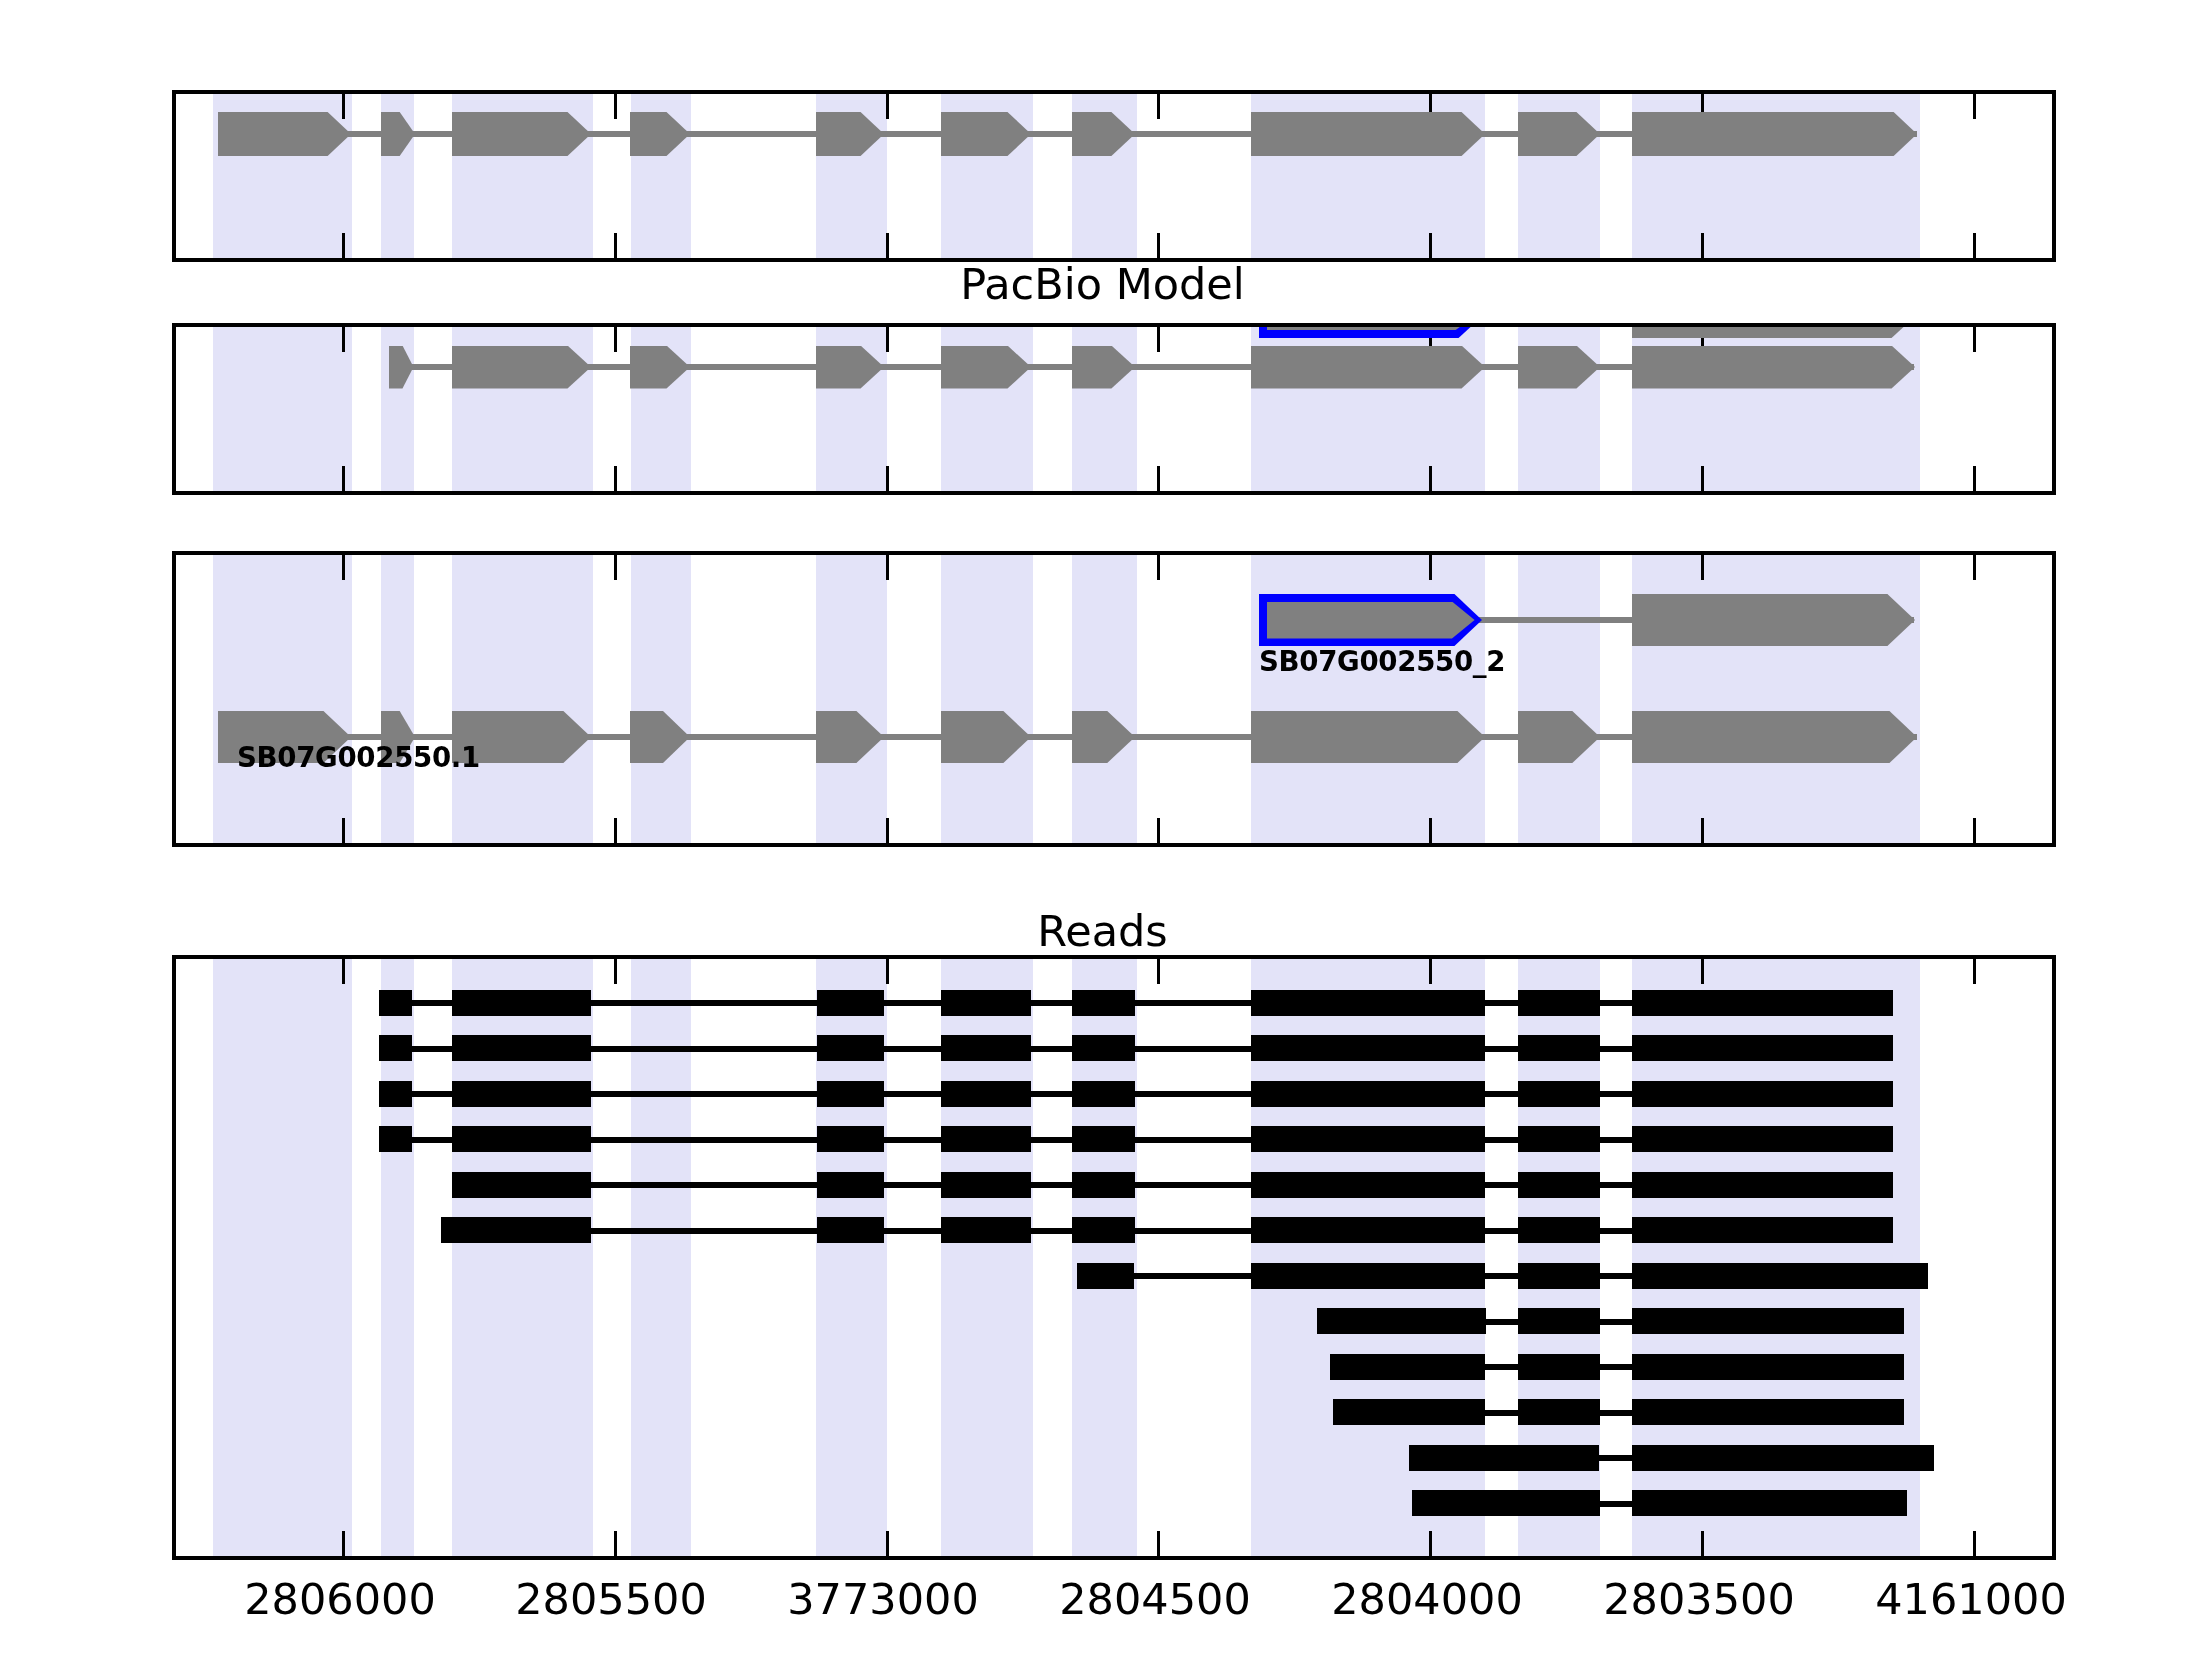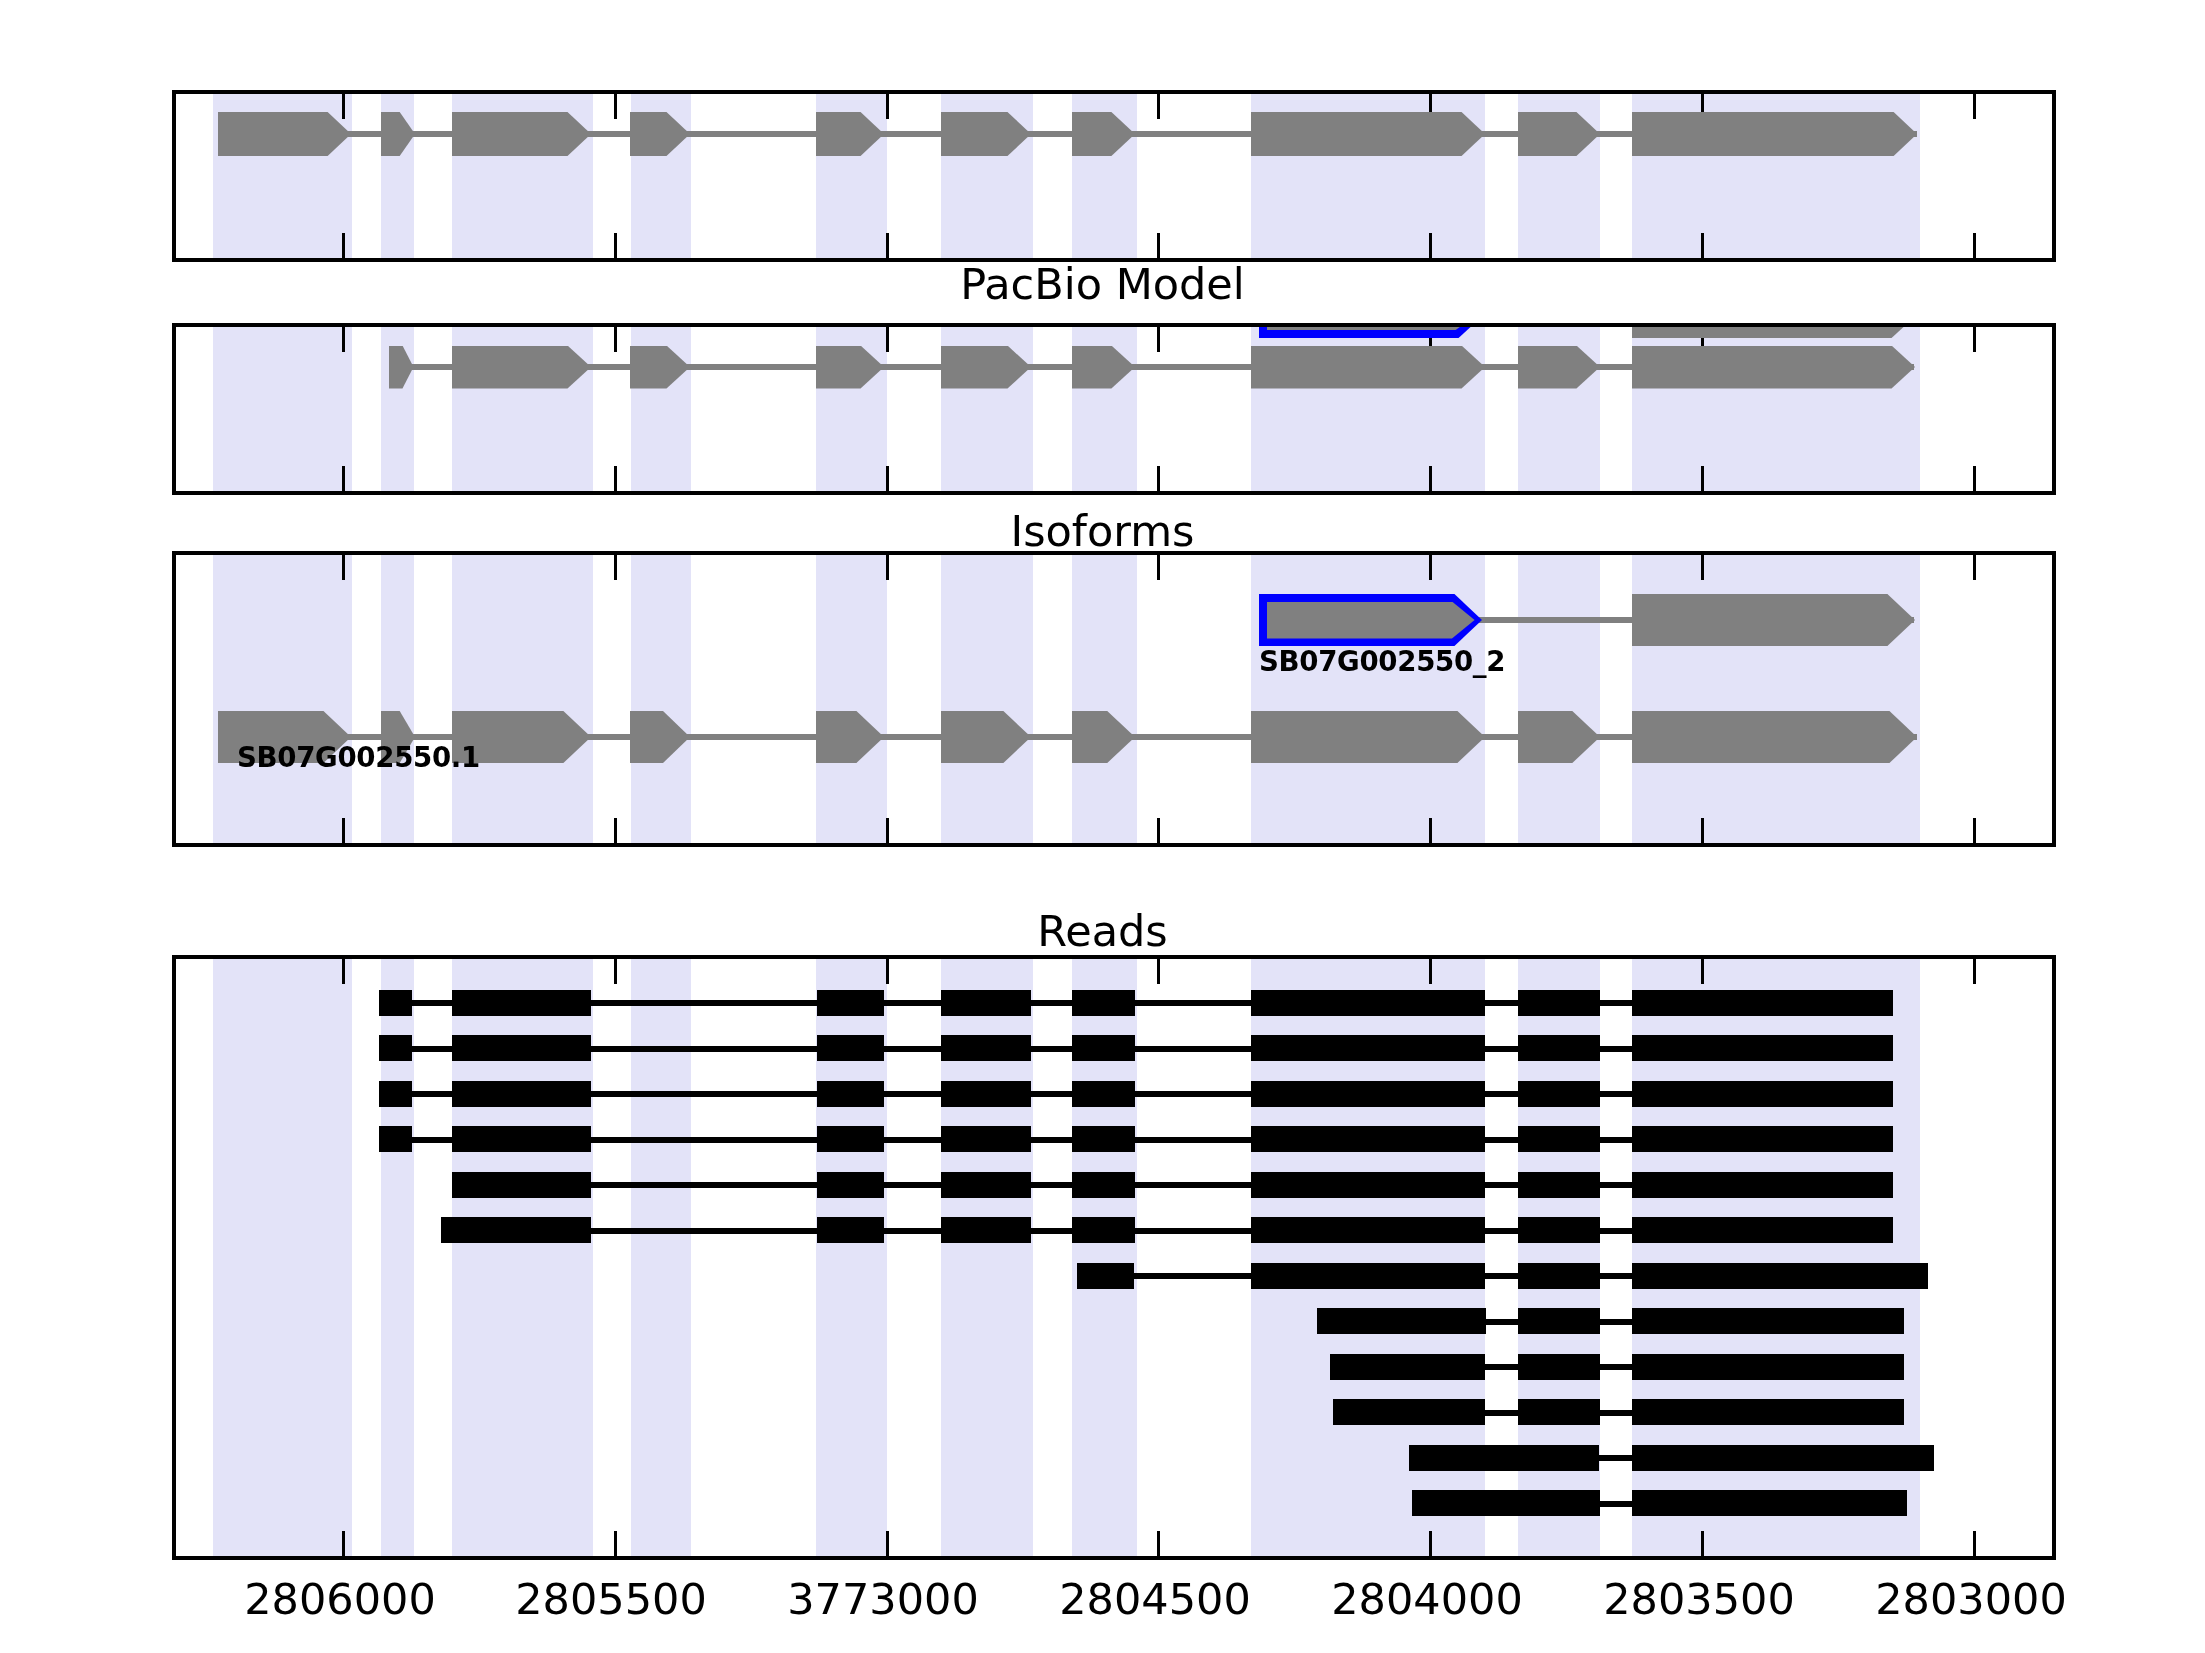--- a/index.html
+++ b/index.html
@@ -114,21 +114,20 @@
       <div class="exon" style="left: 276px; top: 18.6px; width: 139px; height: 43px; clip-path: polygon(0px 0px, 83.1007% 0px, 100% 50%, 83.1007% 100%, 0px 100%); background: rgb(128, 128, 128);"></div>
       <div class="exon" style="left: 454px; top: 18.6px; width: 60px; height: 43px; clip-path: polygon(0px 0px, 60.8243% 0px, 100% 50%, 60.8243% 100%, 0px 100%); background: rgb(128, 128, 128);"></div>
       <div class="exon" style="left: 640px; top: 18.6px; width: 68px; height: 43px; clip-path: polygon(0px 0px, 65.5253% 0px, 100% 50%, 65.5253% 100%, 0px 100%); background: rgb(128, 128, 128);"></div>
       <div class="exon" style="left: 765px; top: 18.6px; width: 90px; height: 43px; clip-path: polygon(0px 0px, 73.8828% 0px, 100% 50%, 73.8828% 100%, 0px 100%); background: rgb(128, 128, 128);"></div>
       <div class="exon" style="left: 896px; top: 18.6px; width: 63px; height: 43px; clip-path: polygon(0px 0px, 62.5276% 0px, 100% 50%, 62.5276% 100%, 0px 100%); background: rgb(128, 128, 128);"></div>
       <div class="exon" style="left: 1075px; top: 18.6px; width: 234px; height: 43px; clip-path: polygon(0px 0px, 89.9783% 0px, 100% 50%, 89.9783% 100%, 0px 100%); background: rgb(128, 128, 128);"></div>
       <div class="exon" style="left: 1342px; top: 18.6px; width: 82px; height: 43px; clip-path: polygon(0px 0px, 71.2711% 0px, 100% 50%, 71.2711% 100%, 0px 100%); background: rgb(128, 128, 128);"></div>
       <div class="exon" style="left: 1456px; top: 18.6px; width: 283px; height: 43px; clip-path: polygon(0px 0px, 91.7128% 0px, 100% 50%, 91.7128% 100%, 0px 100%); background: rgb(128, 128, 128);"></div>
     </div>
 
-  <div class="panel-title" style="top:510px;">Isoforms</div>
   <div class="panel" id="panel-isoforms" style="left: 172px; top: 551px; width: 1884px; height: 296px;">
       <div class="band" style="left: 37px; width: 139px; background: rgb(227, 227, 248);"></div>
       <div class="band" style="left: 205px; width: 33px; background: rgb(227, 227, 248);"></div>
       <div class="band" style="left: 276px; width: 141px; background: rgb(227, 227, 248);"></div>
       <div class="band" style="left: 455px; width: 60px; background: rgb(227, 227, 248);"></div>
       <div class="band" style="left: 640px; width: 71px; background: rgb(227, 227, 248);"></div>
       <div class="band" style="left: 765px; width: 92px; background: rgb(227, 227, 248);"></div>
       <div class="band" style="left: 896px; width: 65px; background: rgb(227, 227, 248);"></div>
       <div class="band" style="left: 1075px; width: 234px; background: rgb(227, 227, 248);"></div>
       <div class="band" style="left: 1342px; width: 82px; background: rgb(227, 227, 248);"></div>
@@ -268,18 +267,18 @@
       <div class="exon readblk" style="left: 1456px; top: 531px; width: 275px; height: 26px;"></div>
     </div>
 
   <div class="axis-labels" id="axis-labels">
       <div class="axlab" style="left: 340px; top: 1578px;">2806000</div>
       <div class="axlab" style="left: 611px; top: 1578px; text-align: center;">2805500</div>
       <div class="axlab" style="left: 883px; top: 1578px;">3773000</div>
       <div class="axlab" style="left: 1155px; top: 1578px;">2804500</div>
       <div class="axlab" style="left: 1427px; top: 1578px;">2804000</div>
       <div class="axlab" style="left: 1699px; top: 1578px;">2803500</div>
-      <div class="axlab" style="left: 1971px; top: 1578px;">2803000</div>
+      <div class="axlab" style="left: 1971px; top: 1578px;">4161000</div>
     </div>
 <div class="iso-label" style="left: 1259px; top: 648px;">SB07G002550_2</div>
     <div class="iso-label" style="left: 237px; top: 744px;">SB07G002550.1</div>
   </div>
 
 
 </body></html>

